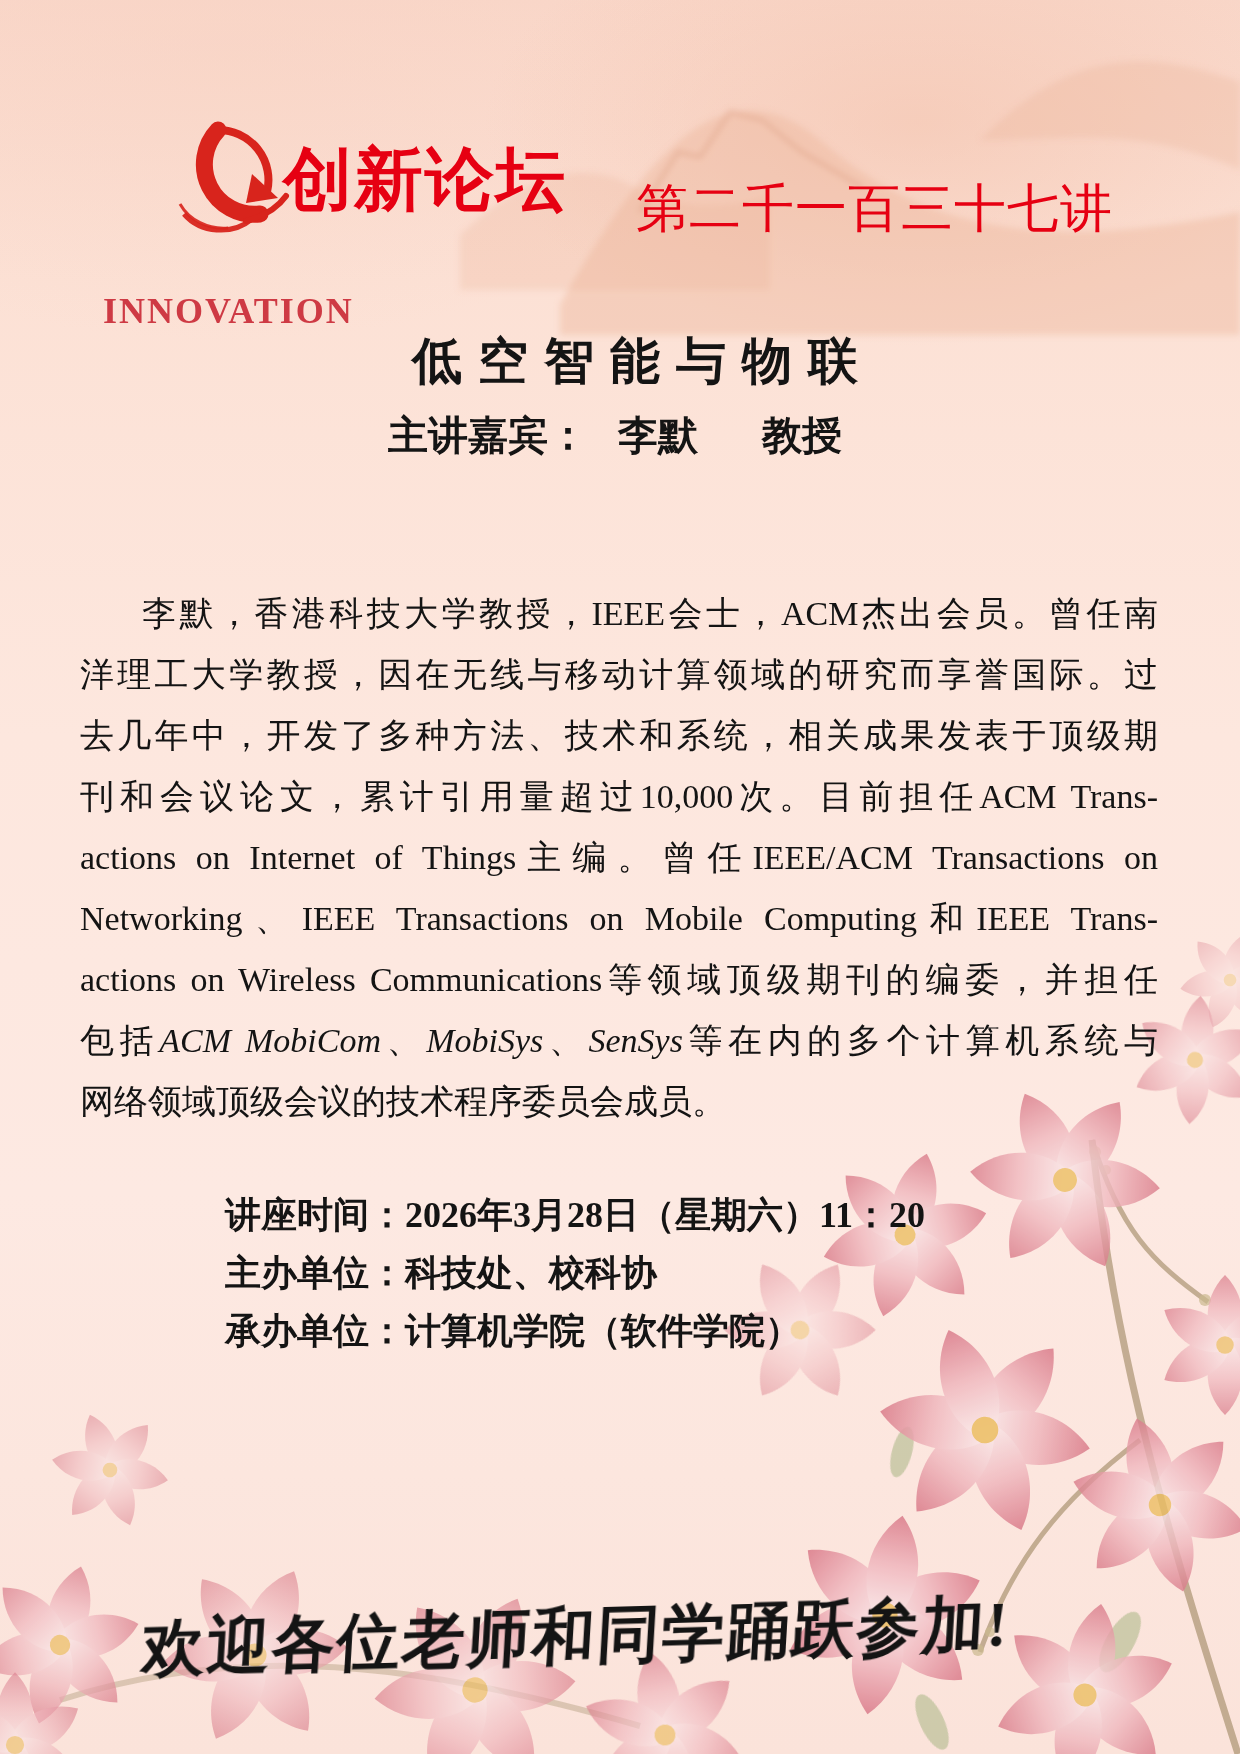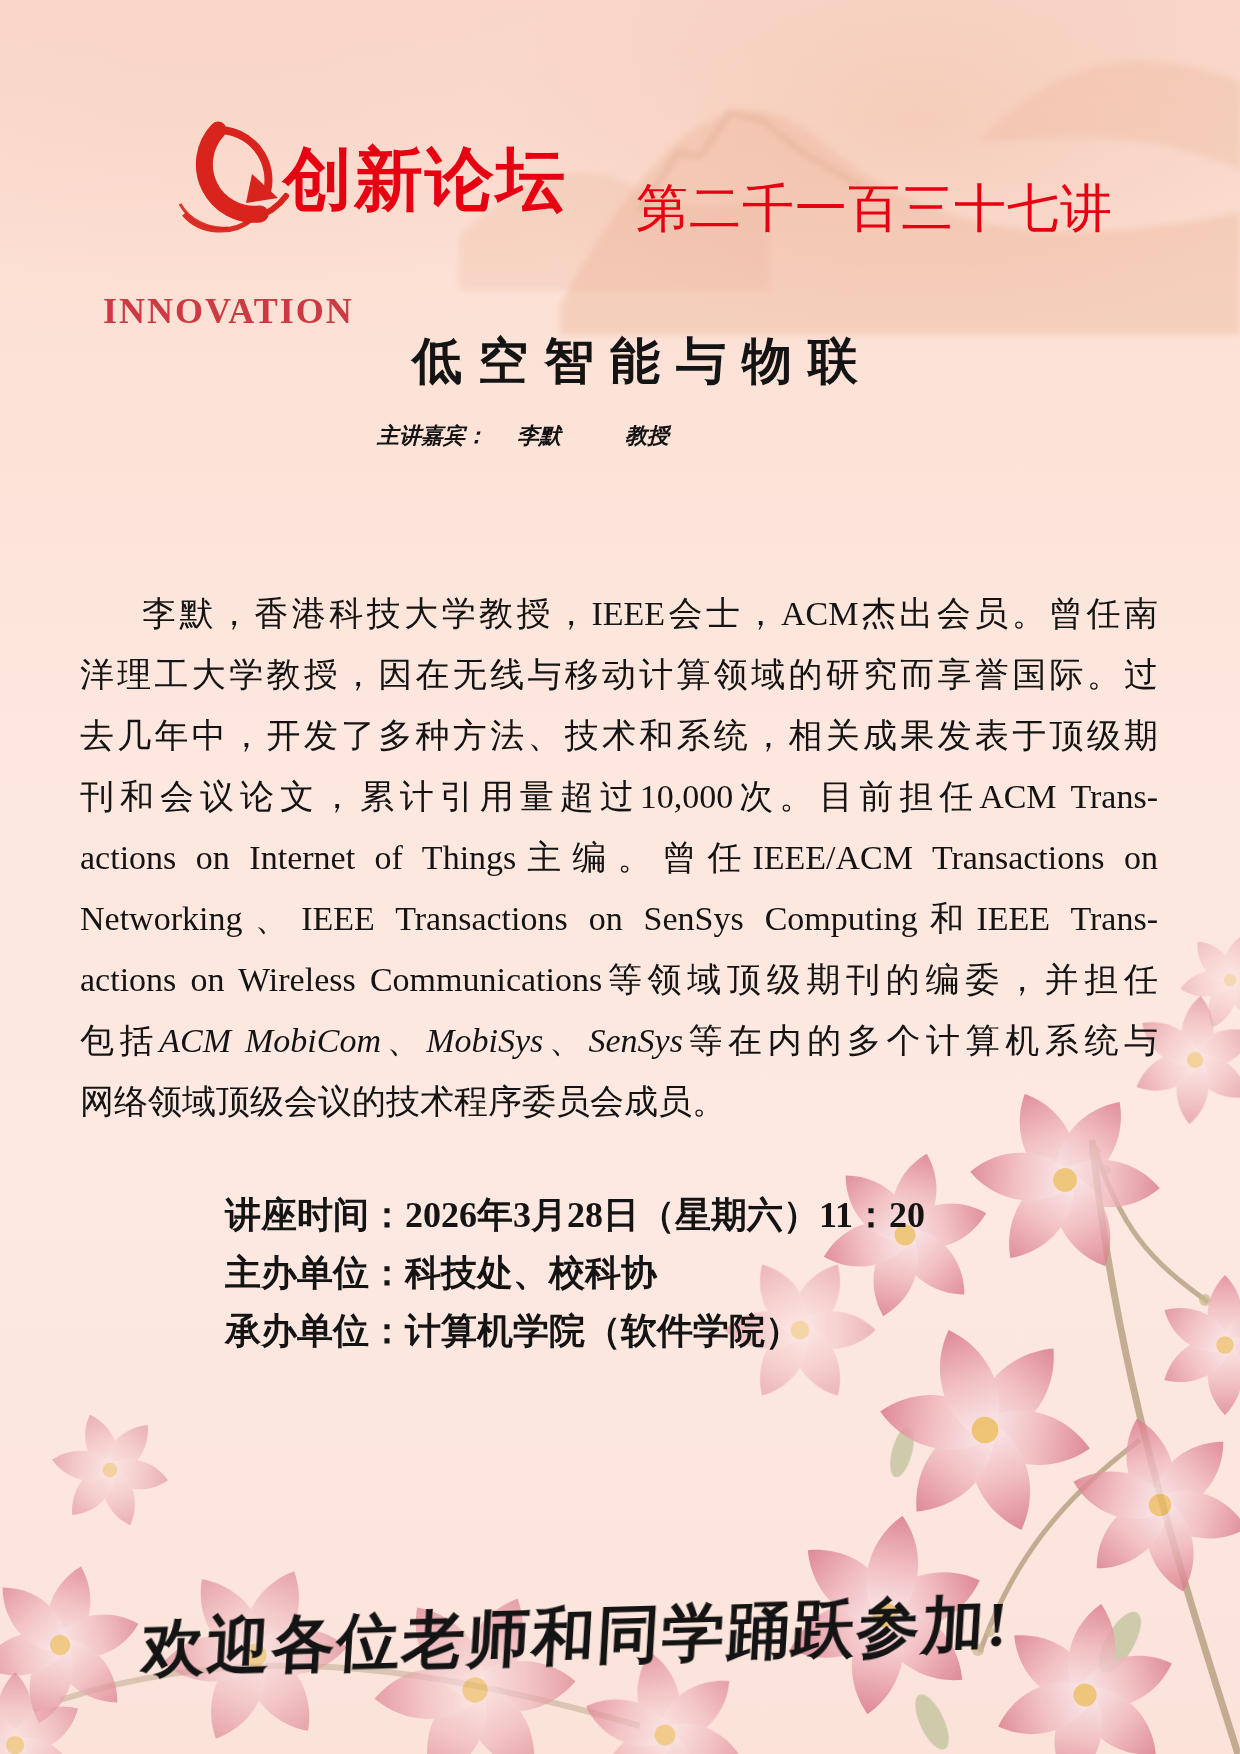--- a/index.html
+++ b/index.html
@@ -18,21 +18,21 @@
   .logo-wrap{position:absolute;left:126px;top:118px;width:210px;}
   .wordmark{position:absolute;left:103px;top:246px;width:230px;text-align:right;
     font-size:36px;letter-spacing:2px;color:#ce3a44;font-weight:600;margin-top:44px;}
   .forum-title{position:absolute;left:283px;top:134px;font-size:69px;font-weight:800;
     color:#e60012;letter-spacing:2px;font-family:"Liberation Sans",sans-serif;white-space:nowrap;}
   .lecture-number{position:absolute;left:636px;top:174px;font-size:52px;font-weight:500;
     color:#e60012;white-space:nowrap;letter-spacing:1px;}
   
   .talk-title{position:absolute;left:15px;top:328px;width:100%;text-align:center;
     font-size:50px;font-weight:700;letter-spacing:16px;text-indent:16px;white-space:nowrap;}
-  .guests{position:absolute;left:377px;top:410px;font-size:22px;font-weight:600;line-height:52px;white-space:nowrap;font-style:italic;}
+  .guests{position:absolute;left:388px;top:410px;font-size:40px;font-weight:600;line-height:52px;white-space:nowrap;}
   .guests .gname{margin-left:30px;}
   .guests .gtitle{margin-left:64px;}
   
   .bio{position:absolute;left:80px;top:583px;width:1078px;font-size:34px;line-height:61px;}
   .bio-line{width:100%;text-align:justify;white-space:nowrap;}
   .bio-line.j{text-align-last:justify;white-space:normal;height:61px;overflow:visible;}
   .bio-line:first-child{text-indent:62px;}
   .bio-line em{font-style:italic;}
   
   .details{position:absolute;left:225px;top:1186px;font-size:36px;font-weight:700;line-height:58px;white-space:nowrap;}
@@ -139,21 +139,21 @@
       <span>主讲嘉宾：</span><span class="gname">李默</span><span class="gtitle">教授</span>
     </div>
   </div>
 
   <div class="bio">
       <div class="bio-line j"><span>李默，香港科技大学教授，IEEE会士，ACM杰出会员。曾任南</span></div>
       <div class="bio-line j"><span>洋理工大学教授，因在无线与移动计算领域的研究而享誉国际。过</span></div>
       <div class="bio-line j"><span>去几年中，开发了多种方法、技术和系统，相关成果发表于顶级期</span></div>
       <div class="bio-line j"><span>刊和会议论文，累计引用量超过10,000次。目前担任ACM Trans-</span></div>
       <div class="bio-line j"><span>actions on Internet of Things主编。曾任IEEE/ACM Transactions on</span></div>
-      <div class="bio-line j"><span>Networking、IEEE Transactions on SenSys Computing和IEEE Trans-</span></div>
+      <div class="bio-line j"><span>Networking、IEEE Transactions on Mobile Computing和IEEE Trans-</span></div>
       <div class="bio-line j"><span>actions on Wireless Communications等领域顶级期刊的编委，并担任</span></div>
       <div class="bio-line j"><span>包括</span><em>ACM MobiCom</em><span>、</span><em>MobiSys</em><span>、</span><em>SenSys</em><span>等在内的多个计算机系统与</span></div>
       <div class="bio-line"><span>网络领域顶级会议的技术程序委员会成员。</span></div>
     </div>
 
   <div class="details">
       <div><span>讲座时间：</span><span>2026年3月28日（星期六）11：20</span></div>
       <div><span>主办单位：</span><span>科技处、校科协</span></div>
       <div><span>承办单位：</span><span>计算机学院（软件学院）</span></div>
     </div>

